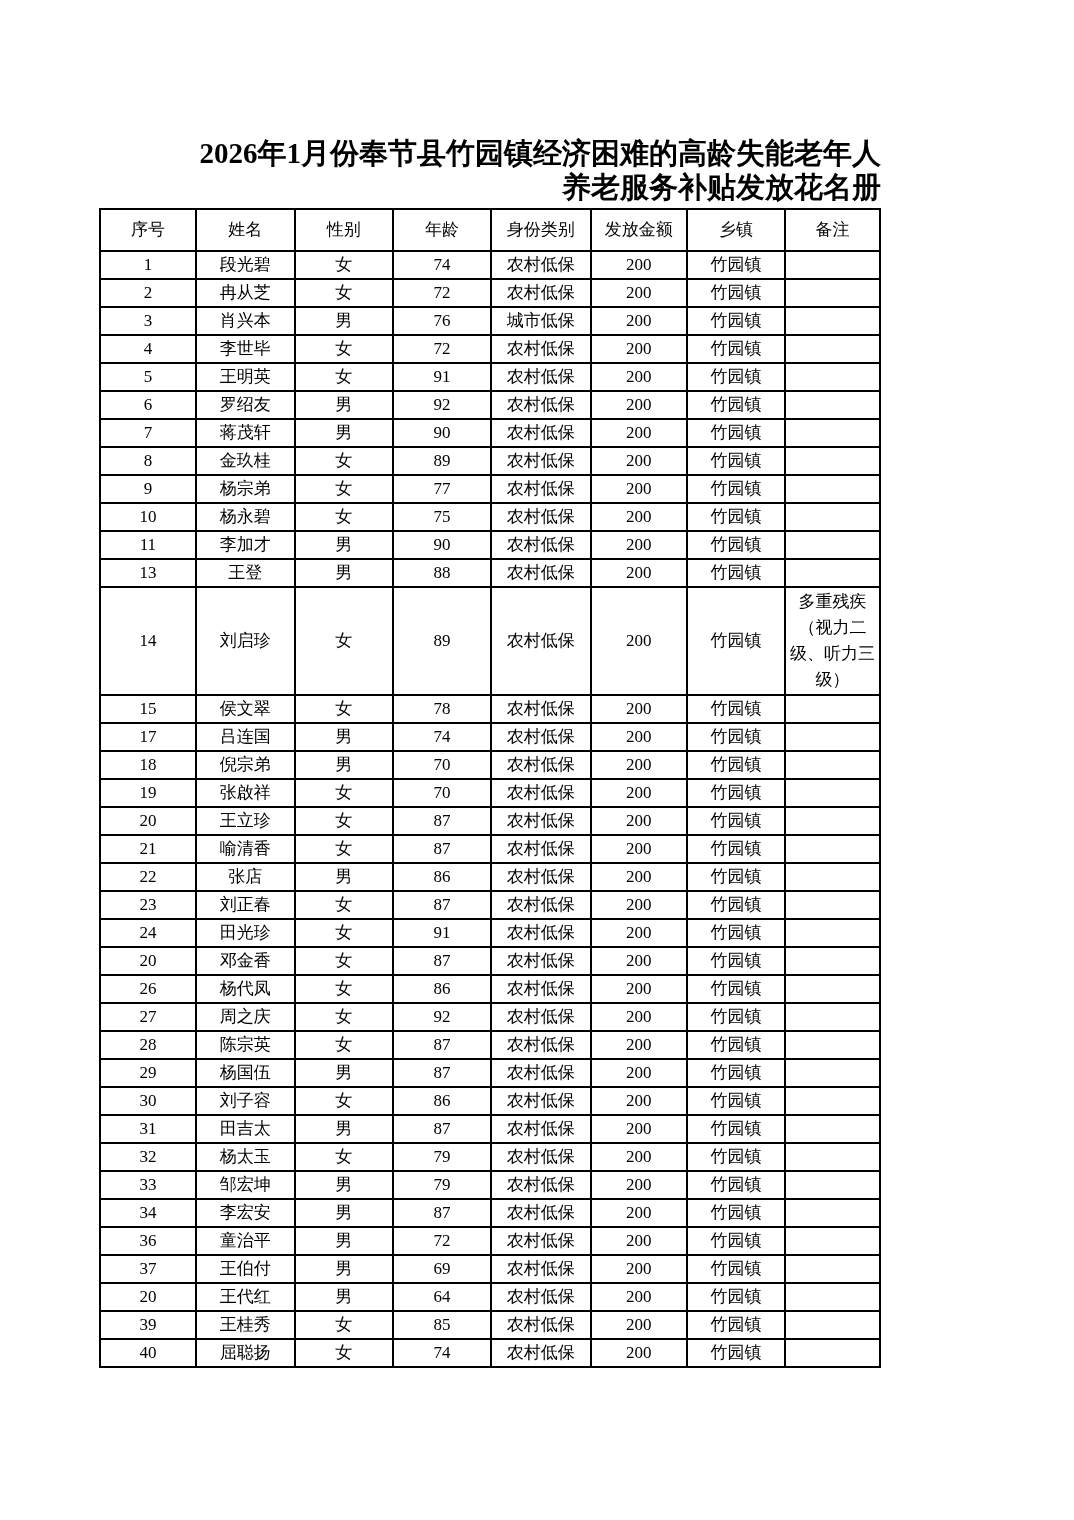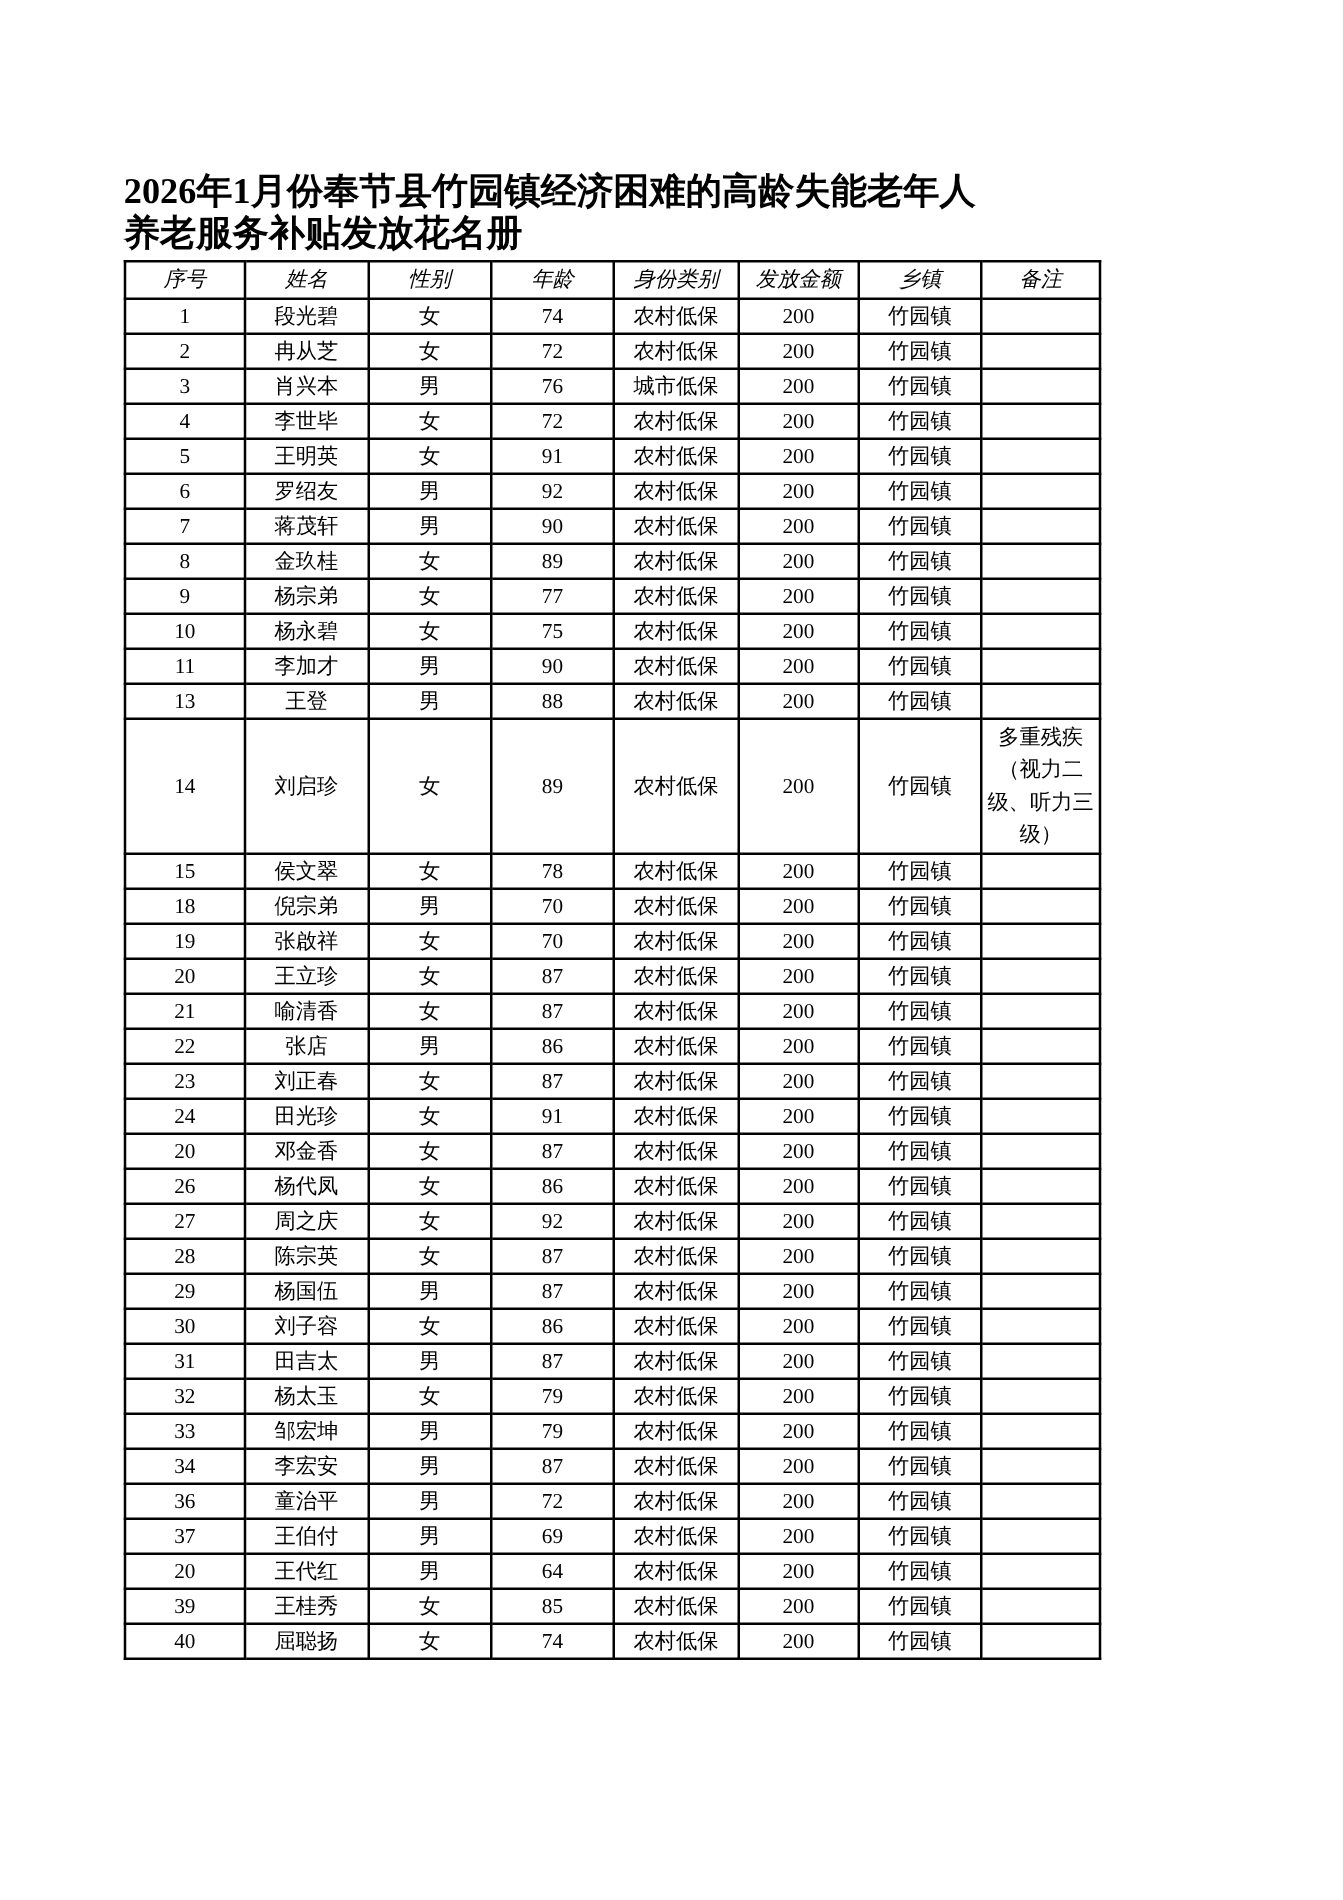--- a/index.html
+++ b/index.html
@@ -12,21 +12,21 @@
     position: relative;
     overflow: hidden;
   }
   .sheet {
     position: absolute;
     left: 99px;
     top: 136px;
     width: 782px;
   }
   .doc-title {
-    text-align: left;
+    text-align: right;
     font-weight: bold;
     font-size: 29px;
     line-height: 34px;
     font-family: "Liberation Serif", "DejaVu Serif", serif;
   }
   .roster-table {
     margin-top: 4px;
     width: 782px;
     border-collapse: collapse;
     table-layout: fixed;
@@ -35,21 +35,21 @@
   .roster-table td {
     border: 2px solid #000;
     font-size: 17px;
     font-weight: normal;
     text-align: center;
     vertical-align: middle;
     padding: 1px 3px;
     overflow: hidden;
     line-height: 24px;
   }
-  .roster-table thead tr { height: 30px; font-style: italic; }
+  .roster-table thead tr { height: 42px; }
   .roster-table tbody tr { height: 27px; }
   .roster-table td.remark-cell {
     line-height: 26px;
     word-break: break-all;
     border-radius: 24px;
   }
 </style>
 </head>
 <body>
 
@@ -217,20 +217,30 @@
           <td>15</td>
           <td>侯文翠</td>
           <td>女</td>
           <td>78</td>
           <td>农村低保</td>
           <td>200</td>
           <td>竹园镇</td>
           <td class="remark-cell"></td>
         </tr>
         <tr>
+          <td>17</td>
+          <td>吕连国</td>
+          <td>男</td>
+          <td>74</td>
+          <td>农村低保</td>
+          <td>200</td>
+          <td>竹园镇</td>
+          <td class="remark-cell"></td>
+        </tr>
+        <tr>
           <td>18</td>
           <td>倪宗弟</td>
           <td>男</td>
           <td>70</td>
           <td>农村低保</td>
           <td>200</td>
           <td>竹园镇</td>
           <td class="remark-cell"></td>
         </tr>
         <tr>

